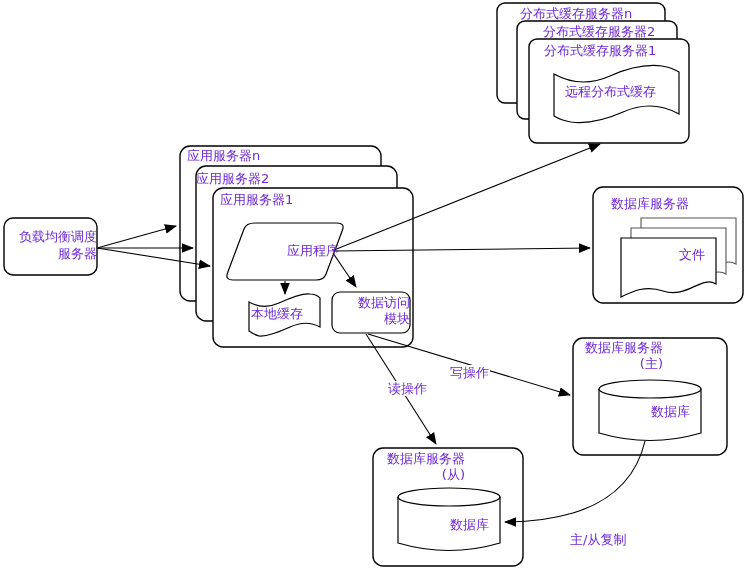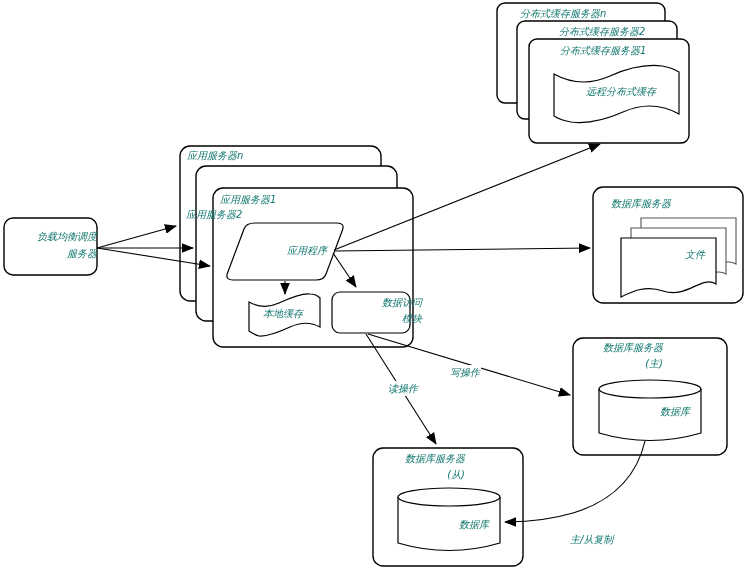--- a/index.html
+++ b/index.html
@@ -1,21 +1,21 @@
 <!DOCTYPE html>
 <html><head>
 <meta charset="utf-8">
 <style>
   html,body{margin:0;padding:0;background:#ffffff;}
   #stage{
     position:relative;width:747px;height:569px;background:#ffffff;
     font-family:"DejaVu Sans",sans-serif;color:#000;overflow:hidden;
   }
   #diagram-svg{position:absolute;left:0;top:0;}
-  .lbl{position:absolute;font-size:10px;line-height:15px;white-space:nowrap;color:#0f766e;font-style:italic;}
+  .lbl{position:absolute;font-size:13px;line-height:15px;white-space:nowrap;color:#6d28d9;}
   .c{text-align:right;}
   .ml{line-height:16px;}
   .edge-lbl{background:#ffffff;padding:0 1px;}
 </style>
 </head>
 <body>
 
 <div id="stage">
 
   <svg id="diagram-svg" width="747" height="569" viewBox="0 0 747 569">
@@ -70,34 +70,34 @@
 
     <path d="M 645,441 C 638,471 619,499 573,513 C 549,520 524,522 505,522" fill="none" stroke="#000" stroke-width="1.1" marker-end="url(#ah)"></path>
   </svg>
 
   <div class="lbl c" style="left:4px;top:228px;width:93px;line-height:17px;">
     <div>负载均衡调度</div>
     <div>服务器</div>
   </div>
 
   <div class="lbl" style="left:187px;top:148px;text-align:right;">应用服务器n</div>
-  <div class="lbl" style="left:186px;top:171px;margin-top:36px;">应用服务器2</div>
+  <div class="lbl" style="left:196px;top:171px;">应用服务器2</div>
   <div class="lbl" style="left:220px;top:192px;">应用服务器1</div>
 
-  <div class="lbl c" style="left:245px;top:243px;width:82px;">应用程序</div>
+  <div class="lbl c" style="left:257px;top:243px;width:82px;">应用程序</div>
   <div class="lbl c" style="left:251px;top:306px;width:52px;">本地缓存</div>
 
-  <div class="lbl c ml" style="left:344px;top:295px;width:78px;">
+  <div class="lbl c ml" style="left:332px;top:295px;width:78px;">
     <div>数据访问</div>
     <div>模块</div>
   </div>
 
   <div class="lbl" style="left:520px;top:6px;">分布式缓存服务器n</div>
-  <div class="lbl" style="left:559px;top:24px;">分布式缓存服务器2</div>
-  <div class="lbl" style="left:560px;top:43px;">分布式缓存服务器1</div>
+  <div class="lbl" style="left:543px;top:24px;">分布式缓存服务器2</div>
+  <div class="lbl" style="left:544px;top:43px;">分布式缓存服务器1</div>
   <div class="lbl c" style="left:556px;top:84px;width:100px;">远程分布式缓存</div>
 
   <div class="lbl" style="left:611px;top:196px;">数据库服务器</div>
   <div class="lbl c" style="left:645px;top:247px;width:60px;">文件</div>
 
   <div class="lbl c ml" style="left:578px;top:340px;width:85px;">
     <div>数据库服务器</div>
     <div>(主)</div>
   </div>
   <div class="lbl c" style="left:610px;top:404px;width:80px;">数据库</div>

